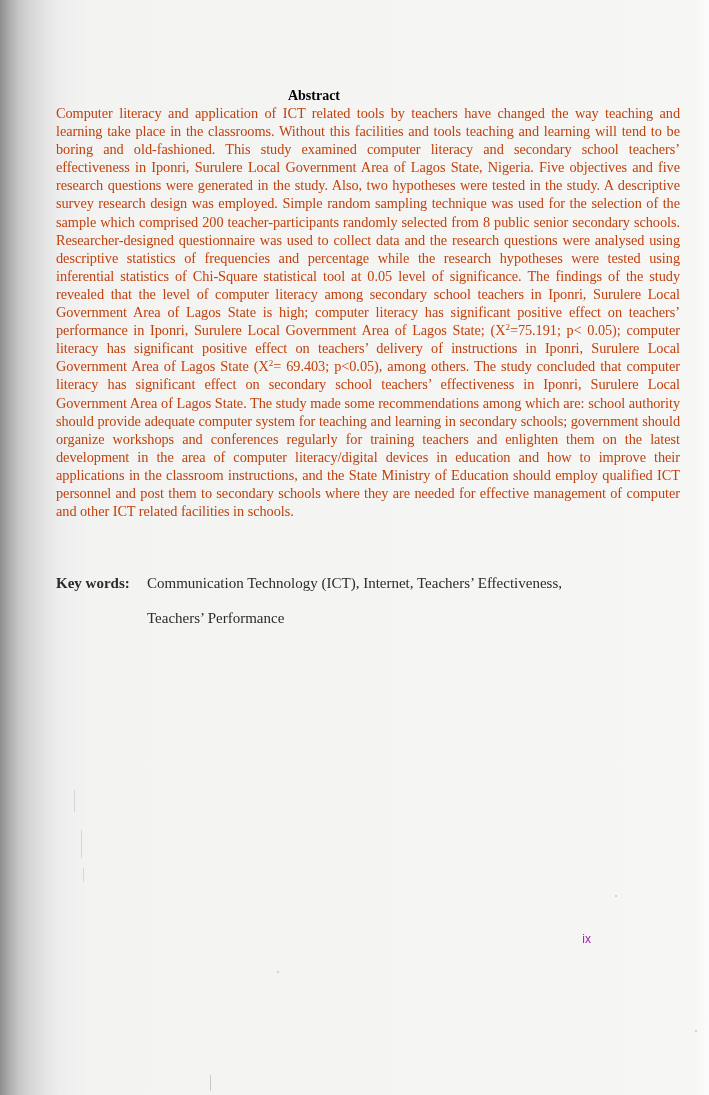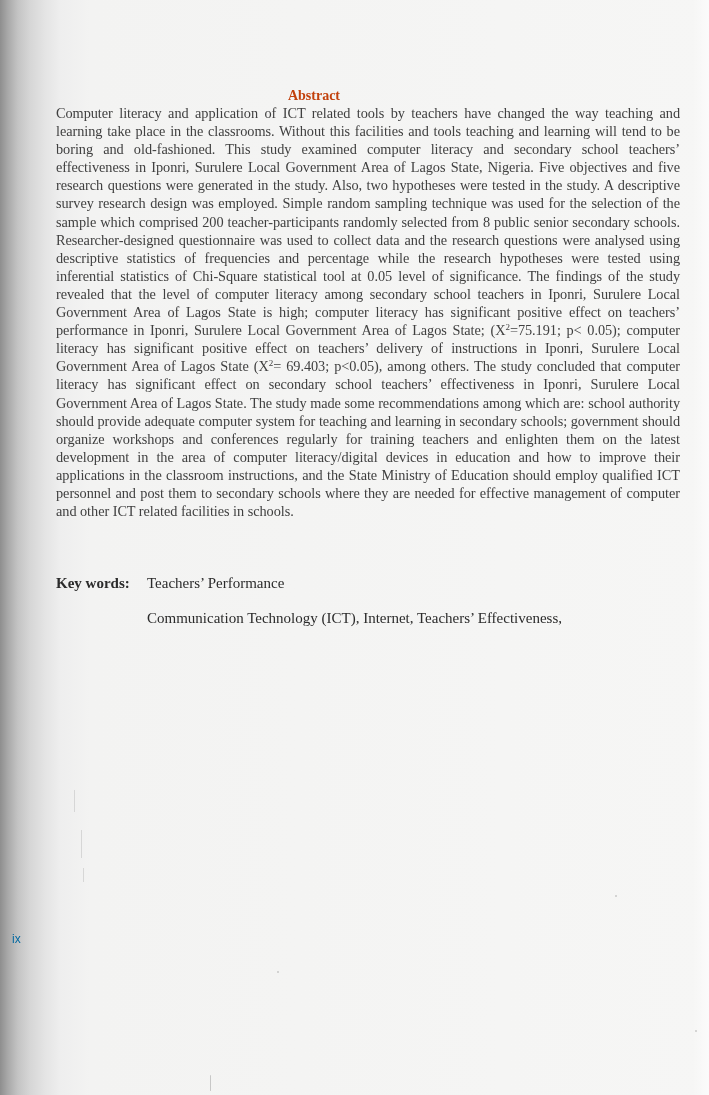--- a/index.html
+++ b/index.html
@@ -38,33 +38,33 @@
   }
   .title {
     position: absolute;
     top: 78px;
     left: 0;
     width: 614px;
     text-align: center;
     font-weight: bold;
     font-size: 14px;
     line-height: 18px;
-    color: #c2410c;
+    color: #000000;
     padding-left: 14px;
     box-sizing: border-box;
   }
   .abstract-body {
     position: absolute;
     top: 104px;
     left: 56px;
     width: 624px;
     font-size: 14.3px;
     line-height: 18.1px;
     text-align: justify;
-    color: #404040;
+    color: #c2410c;
     letter-spacing: -0.05px;
   }
   .abstract-body sup {
     font-size: 9px;
     line-height: 0;
     vertical-align: 5px;
   }
   .keywords {
     position: absolute;
     top: 566px;
@@ -86,26 +86,26 @@
   }
   .kw-line {
     display: block;
     white-space: nowrap;
   }
   .page-number {
     position: absolute;
     top: 932px;
     left: 0;
     width: 591px;
-    text-align: left;
+    text-align: right;
     padding-left: 12px;
     box-sizing: border-box;
     font-family: "Liberation Sans", "DejaVu Sans", sans-serif;
     font-size: 12px;
-    color: #0369a1;
+    color: #a21caf;
   }
   .speck {
     position: absolute;
     width: 2px;
     height: 2px;
     border-radius: 1px;
     background: #aaa;
     opacity: 0.6;
   }
   .scratch {
@@ -129,18 +129,18 @@
 <div class="speck" style="left:695px;top:1030px;"></div>
 <div class="speck" style="left:210px;top:1075px;width:1px;height:16px;"></div>
 
 <h1 class="title">Abstract</h1>
 
 <div class="abstract-body"><span>Computer literacy and application of ICT related tools by teachers have changed the way teaching and learning take place in the classrooms. Without this facilities and tools teaching and learning will tend to be boring and old-fashioned. This study examined computer literacy and secondary school teachers’ effectiveness in Iponri, Surulere Local Government Area of Lagos State, Nigeria. Five objectives and five research questions were generated in the study. Also, two hypotheses were tested in the study. A descriptive survey research design was employed. Simple random sampling technique was used for the selection of the sample which comprised 200 teacher-participants randomly selected from 8 public senior secondary schools. Researcher-designed questionnaire was used to collect data and the research questions were analysed using descriptive statistics of frequencies and percentage while the research hypotheses were tested using inferential statistics of Chi-Square statistical tool at 0.05 level of significance. The findings of the study revealed that the level of computer literacy among secondary school teachers in Iponri, Surulere Local Government Area of Lagos State is high; computer literacy has significant positive effect on teachers’ performance in Iponri, Surulere Local Government Area of Lagos State; (X</span><sup>2</sup><span>=75.191; p&lt; 0.05); computer literacy has significant positive effect on teachers’ delivery of instructions in Iponri, Surulere Local Government Area of Lagos State (X</span><sup>2</sup><span>= 69.403; p&lt;0.05), among others. The study concluded that computer literacy has significant effect on secondary school teachers’ effectiveness in Iponri, Surulere Local Government Area of Lagos State. The study made some recommendations among which are: school authority should provide adequate computer system for teaching and learning in secondary schools; government should organize workshops and conferences regularly for training teachers and enlighten them on the latest development in the area of computer literacy/digital devices in education and how to improve their applications in the classroom instructions, and the State Ministry of Education should employ qualified ICT personnel and post them to secondary schools where they are needed for effective management of computer and other ICT related facilities in schools.</span></div>
 
 <div class="keywords">
   <span class="kw-label">Key words:</span>
   <div class="kw-text">
+    <span class="kw-line">Communication Technology (ICT), Internet, Teachers’ Effectiveness,</span>
     <span class="kw-line">Teachers’ Performance</span>
-    <span class="kw-line">Communication Technology (ICT), Internet, Teachers’ Effectiveness,</span>
   </div>
 </div>
 
 <div class="page-number">ix</div>
 
 </body></html>

